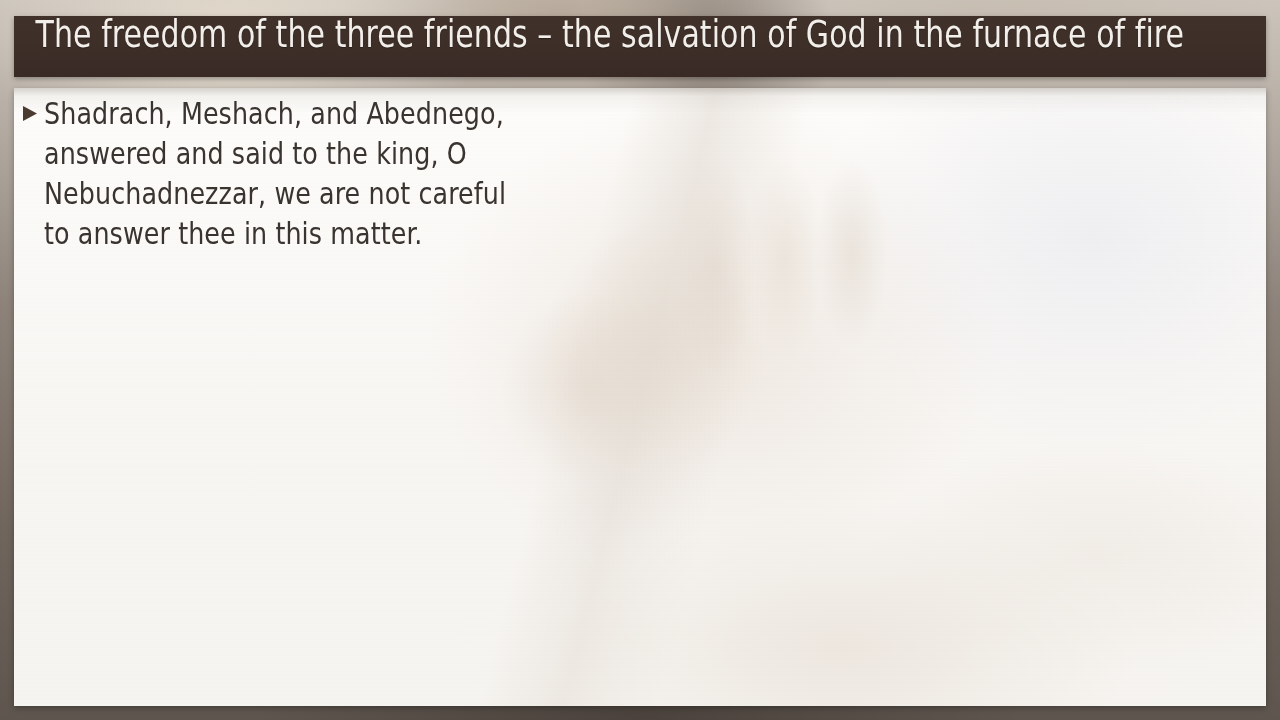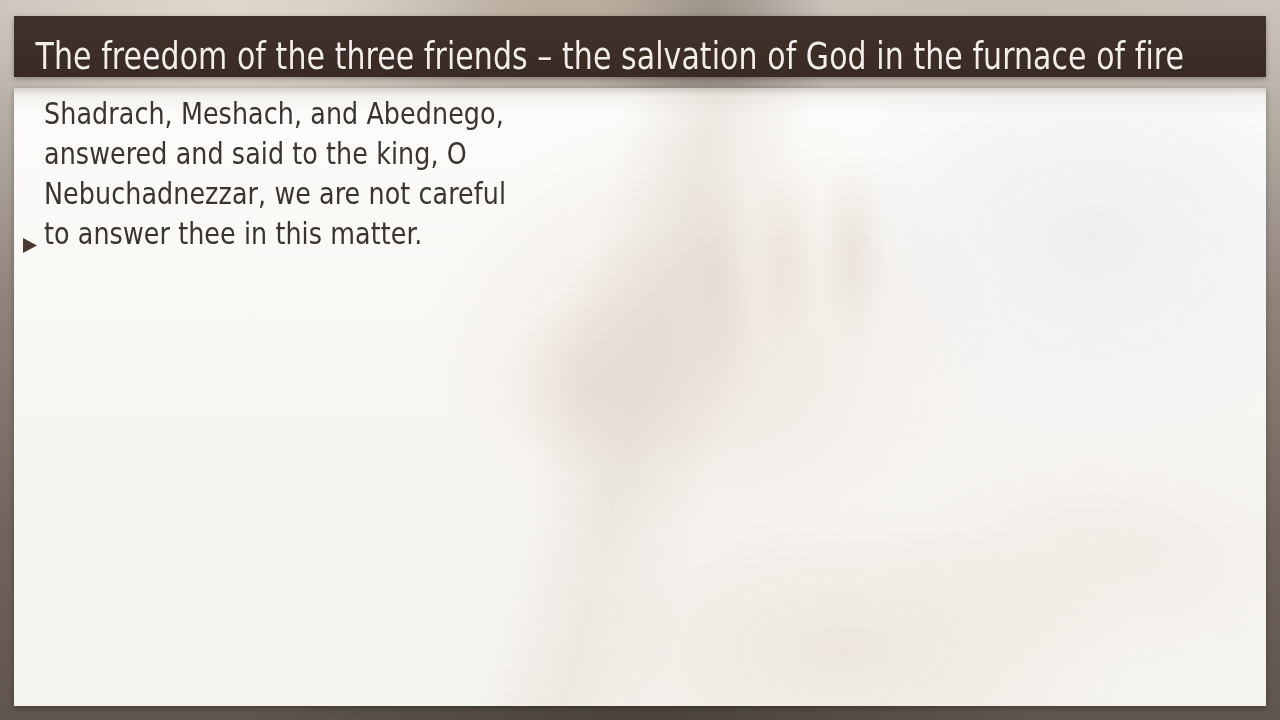--- a/index.html
+++ b/index.html
@@ -52,21 +52,21 @@
   
   #title-bar {
     position: absolute;
     left: 14px;
     top: 16px;
     width: 1252px;
     height: 61px;
     background: linear-gradient(to bottom, #41312b 0%, #3d2e28 55%, #392a25 100%);
     box-shadow: 0 2px 5px rgba(0,0,0,0.30);
     display: flex;
-    align-items: flex-end;
+    align-items: flex-start;
     overflow: hidden;
   }
 
   #title-text {
     margin: 0;
     padding: 0 18px 0 24px;
     color: #f2eee9;
     font-family: "Liberation Sans Narrow", "DejaVu Sans Condensed", "Liberation Sans", sans-serif;
     font-size: 37px;
     font-weight: 400;
@@ -150,21 +150,21 @@
   
   #body-text {
     position: absolute;
     left: 8px;
     top: 6px;
     width: 540px;
   }
 
   .bullet-row {
     display: flex;
-    align-items: flex-end;
+    align-items: flex-start;
     margin: 0 0 16px 0;
   }
 
   .bullet-marker {
     flex: 0 0 auto;
     width: 22px;
     padding-top: 11px;
     color: #4a3a30;
     font-size: 17px;
     line-height: 1;

